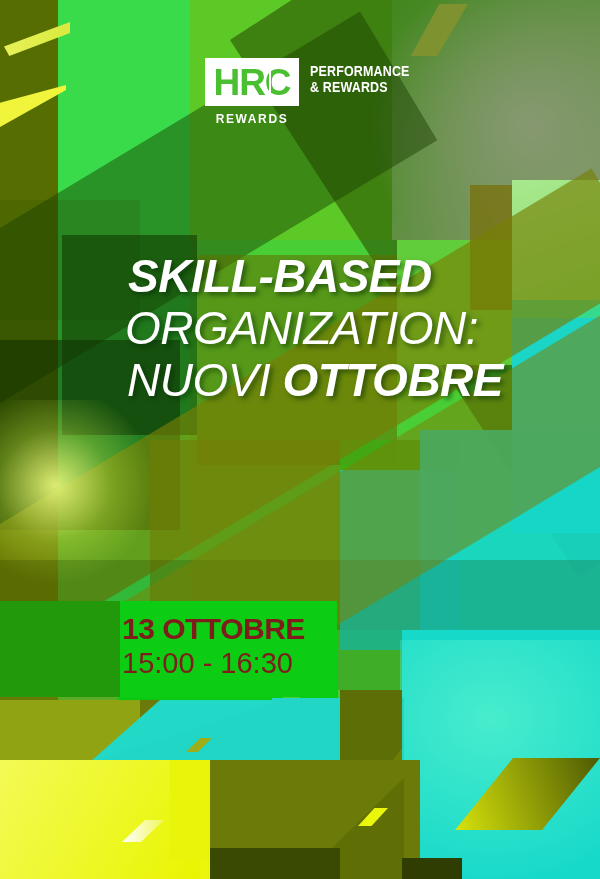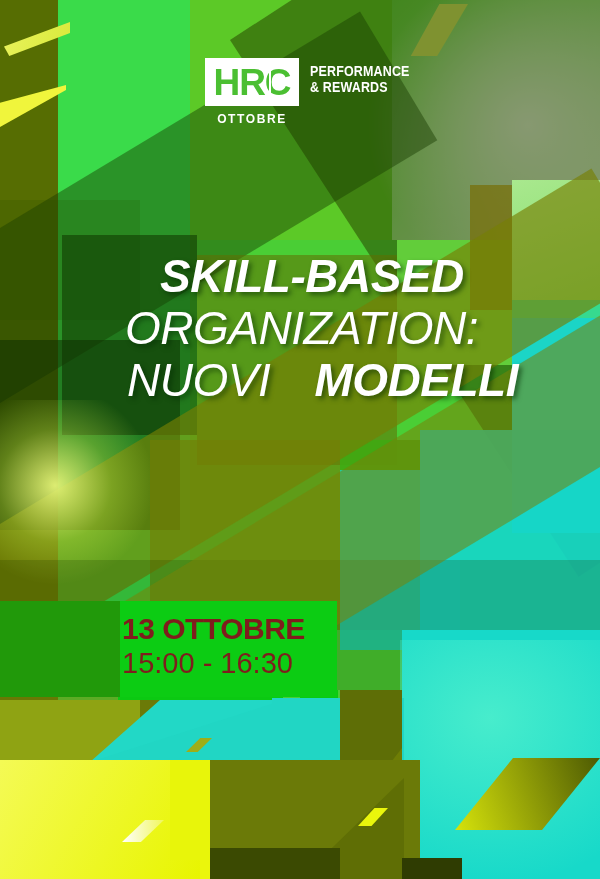--- a/index.html
+++ b/index.html
@@ -105,21 +105,21 @@
                color:#FFFFFF;font-weight:bold;font-size:12px;letter-spacing:1.6px;}
   .logo-tag{position:absolute;left:105px;top:6px;color:#FFFFFF;font-weight:bold;
             font-size:14.5px;line-height:15.5px;letter-spacing:.2px;
             transform:scaleX(.86);transform-origin:left top;}
 
   
   .title{position:absolute;left:128px;top:250px;width:460px;color:#FFFFFF;
          font-size:46px;line-height:52px;font-style:italic;letter-spacing:-0.5px;
          text-shadow:3px 3px 5px rgba(0,40,0,.55);}
   .title .ln{white-space:nowrap;}
-  .title .b{font-weight:bold;margin-left:32px;}
+  .title .b{font-weight:bold;}
   .title .r{font-weight:normal;}
   .ln2{margin-left:-3px;}
   .ln3{margin-left:-1px;}
   .ln4{margin-left:8px;}
 
   
   .datebox{position:absolute;left:0px;top:601px;width:337px;height:96px;background:#0CCC13;}
   .datebox-sh{position:absolute;left:0px;top:601px;width:120px;height:96px;background:rgba(60,90,0,.45);}
   .date-txt{position:absolute;left:122px;top:612px;width:215px;color:#7f1d1d;}
   .date-main{font-size:30px;font-weight:bold;letter-spacing:-0.5px;line-height:34px;}
@@ -185,31 +185,31 @@
     <div class="shape yel-mini"></div>
     <div class="shape yel-mini2"></div>
     <div class="shape dk-corner"></div>
     <div class="shape dk-corner2"></div>
   </div>
 
   <div class="logo-wrap">
     <div class="logo-box"></div>
     <div class="logo-hrc">HRC</div>
     <div class="logo-div"></div>
-    <div class="logo-square">OTTOBRE</div>
+    <div class="logo-square">REWARDS</div>
     <div class="logo-tag">
       <div>PERFORMANCE</div>
       <div>&amp; REWARDS</div>
     </div>
   </div>
 
   <div class="title">
     <div class="ln ln1"><span class="b">SKILL-BASED</span></div>
     <div class="ln ln2"><span class="r">ORGANIZATION:</span></div>
-    <div class="ln ln3"><span class="r">NUOVI </span><span class="b">MODELLI</span></div>
+    <div class="ln ln3"><span class="r">NUOVI </span><span class="b">OTTOBRE</span></div>
   </div>
 
   <div class="datebox"></div>
   <div class="datebox-sh"></div>
   <div class="date-txt">
     <div class="date-main">13 OTTOBRE</div>
     <div class="date-sub">15:00 - 16:30</div>
   </div>
 
 </div>

